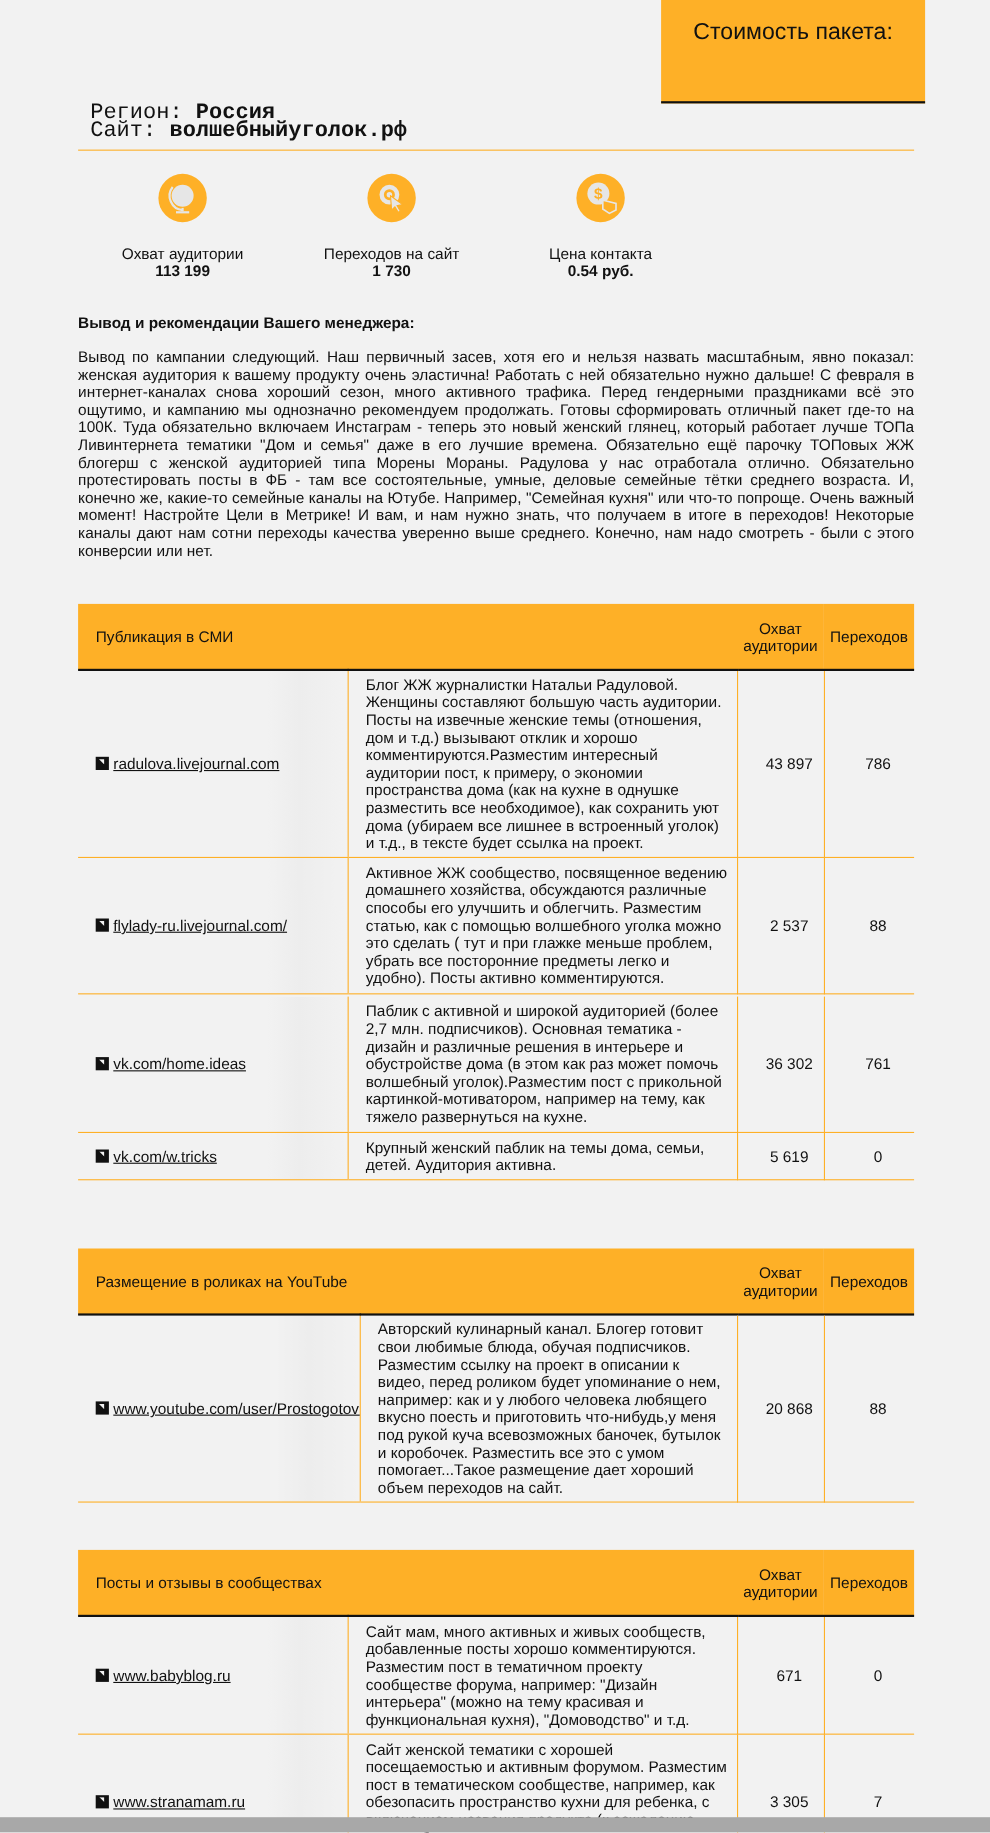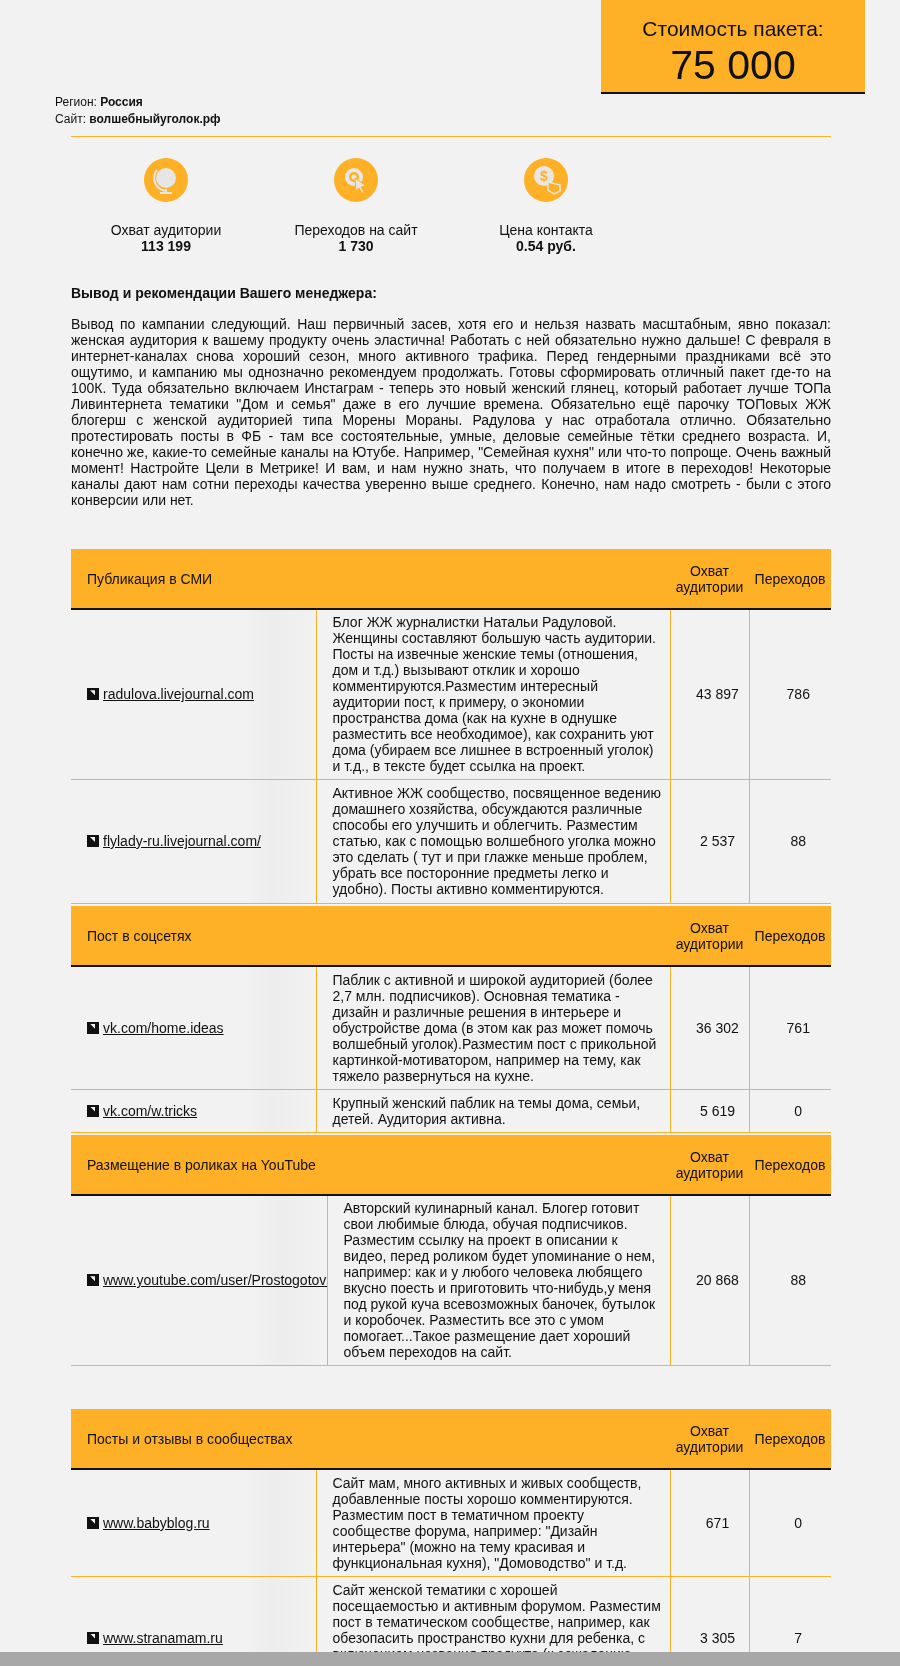--- a/index.html
+++ b/index.html
@@ -1,27 +1,27 @@
 <!DOCTYPE html>
 <html><head>
   <meta charset="utf-8">
   <style>
     * { box-sizing: border-box; margin: 0; padding: 0; }
     html, body { width: 900px; height: 1666px; background: #f2f2f2; overflow: hidden; }
     body { font-family: "Liberation Sans", sans-serif; color: #111; position: relative; }
 
     .price-box {
-      position: absolute; left: 601px; top: 0; width: 264px; height: 94px;
+      position: absolute; left: 601px; top: 0; width: 240px; height: 94px;
       background: #feb027; border-bottom: 2px solid #111;
       text-align: center;
     }
     .price-label { font-size: 21px; margin-top: 17px; line-height: 24px; }
     .price-value { font-size: 41px; line-height: 44px; margin-top: 2px; }
 
-    .meta { position: absolute; left: 55px; top: 94px; font-size: 12px; line-height: 17px; }
+    .meta { position: absolute; left: 82px; top: 94px; font-size: 20px; line-height: 17px; font-family: Liberation Mono, monospace; }
     .meta b { font-weight: bold; }
 
     .divider { position: absolute; left: 71px; width: 760px; height: 1px; background: #feb027; top: 136px; }
 
     .stats { position: absolute; left: 71px; top: 158px; width: 760px; display: flex; }
     .stat { width: 190px; text-align: center; }
     .stat-icon {
       width: 44px; height: 44px; border-radius: 50%; background: #feb027;
       margin: 0 auto; position: relative;
     }
@@ -56,21 +56,20 @@
       clip-path: polygon(0 0, 100% 0, 100% 100%);
     }
 
     .footer-bar { position: absolute; left: 0; top: 1652px; width: 900px; height: 14px; background: #a8a8a8; }
   </style>
 </head>
 <body>
 
 <div class="price-box">
   <div class="price-label">Стоимость пакета:</div>
-  <div class="price-value">75 000</div>
 </div>
 
 <div class="meta">
   <div>
     <span>Регион:</span>
     <b>Россия</b>
   </div>
   <div>
     <span>Сайт:</span>
     <b>волшебныйуголок.рф</b>
@@ -156,25 +155,20 @@
 
 <div class="section" style="top:906px;">
   <table>
     <colgroup>
         <col style="width:245px">
         <col style="width:354px">
         <col style="width:79px">
         <col style="width:82px">
       </colgroup>
     <tbody>
-        <tr class="head-row">
-      <td colspan="2" class="head-title">Пост в соцсетях</td>
-      <td class="head-col">Охват аудитории</td>
-      <td class="head-col">Переходов</td>
-    </tr>
     <tr class="row" style="height:123px;">
       <td class="cell-site">
         <span class="link-icon"></span><a class="site-link">vk.com/home.ideas</a>
       </td>
       <td class="cell-desc">Паблик с активной и широкой аудиторией (более 2,7 млн. подписчиков). Основная тематика - дизайн и различные решения в интерьере и обустройстве дома (в этом как раз может помочь волшебный уголок).Разместим пост с прикольной картинкой-мотиватором, например на тему, как тяжело развернуться на кухне.</td>
       <td class="cell-num">36 302</td>
       <td class="cell-num last">761</td>
     </tr>
     <tr class="row" style="height:43px;">
       <td class="cell-site">

